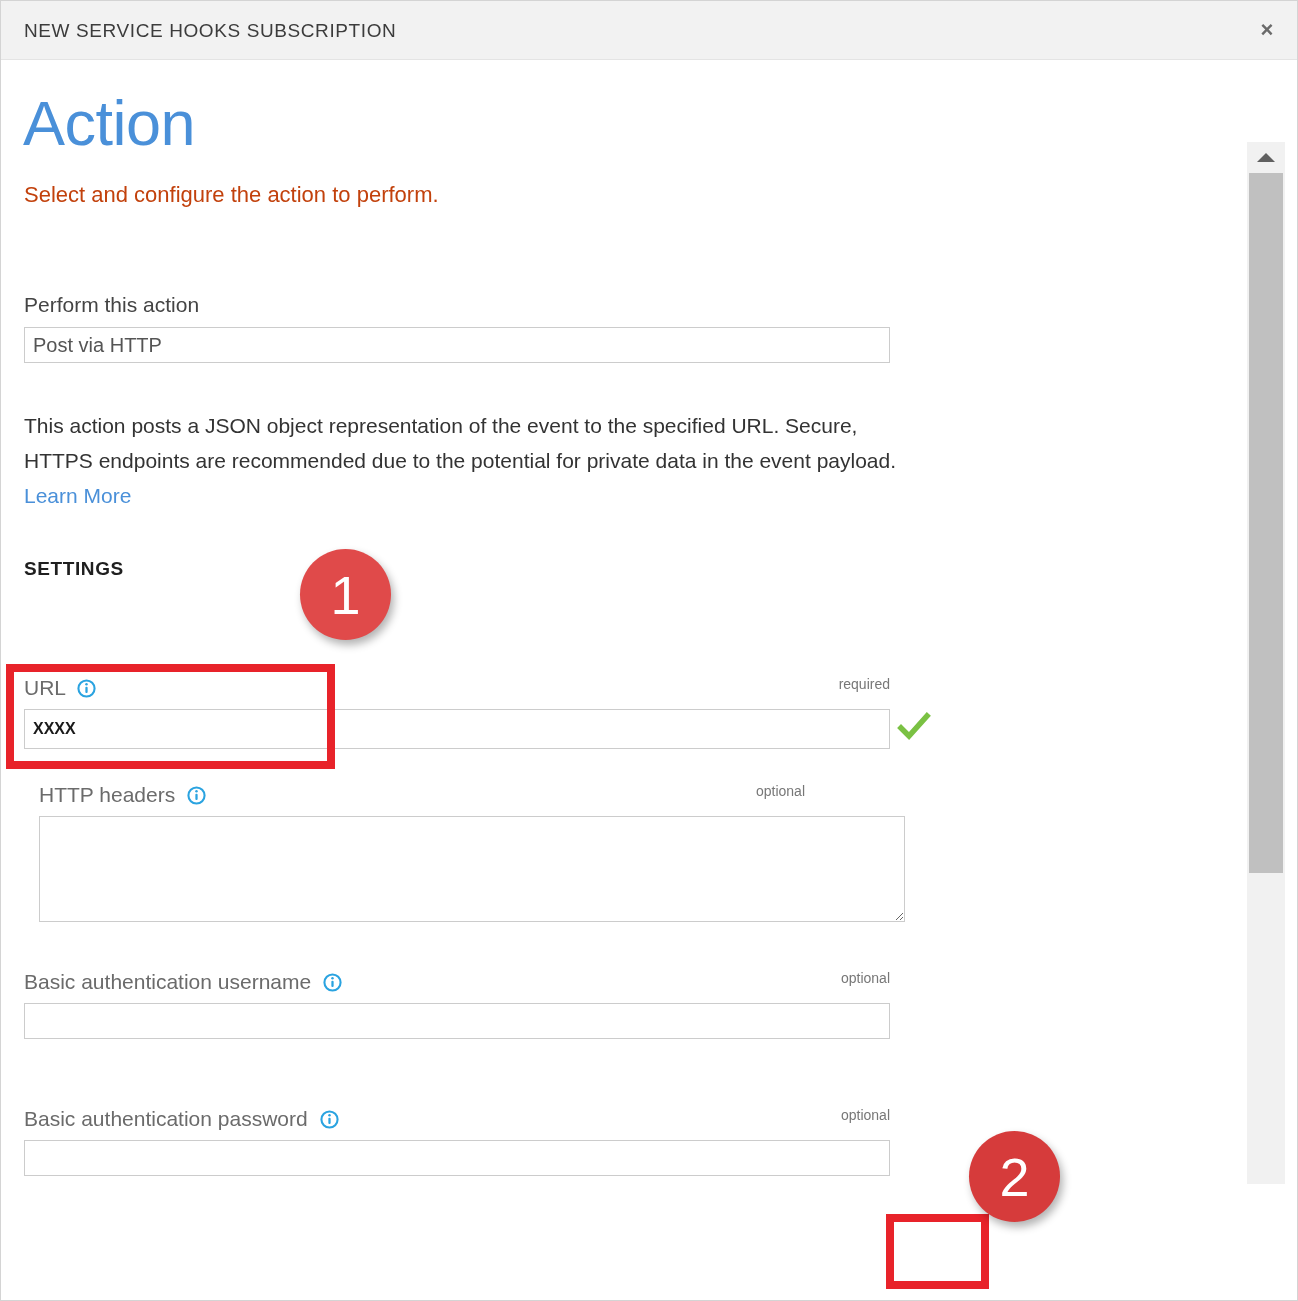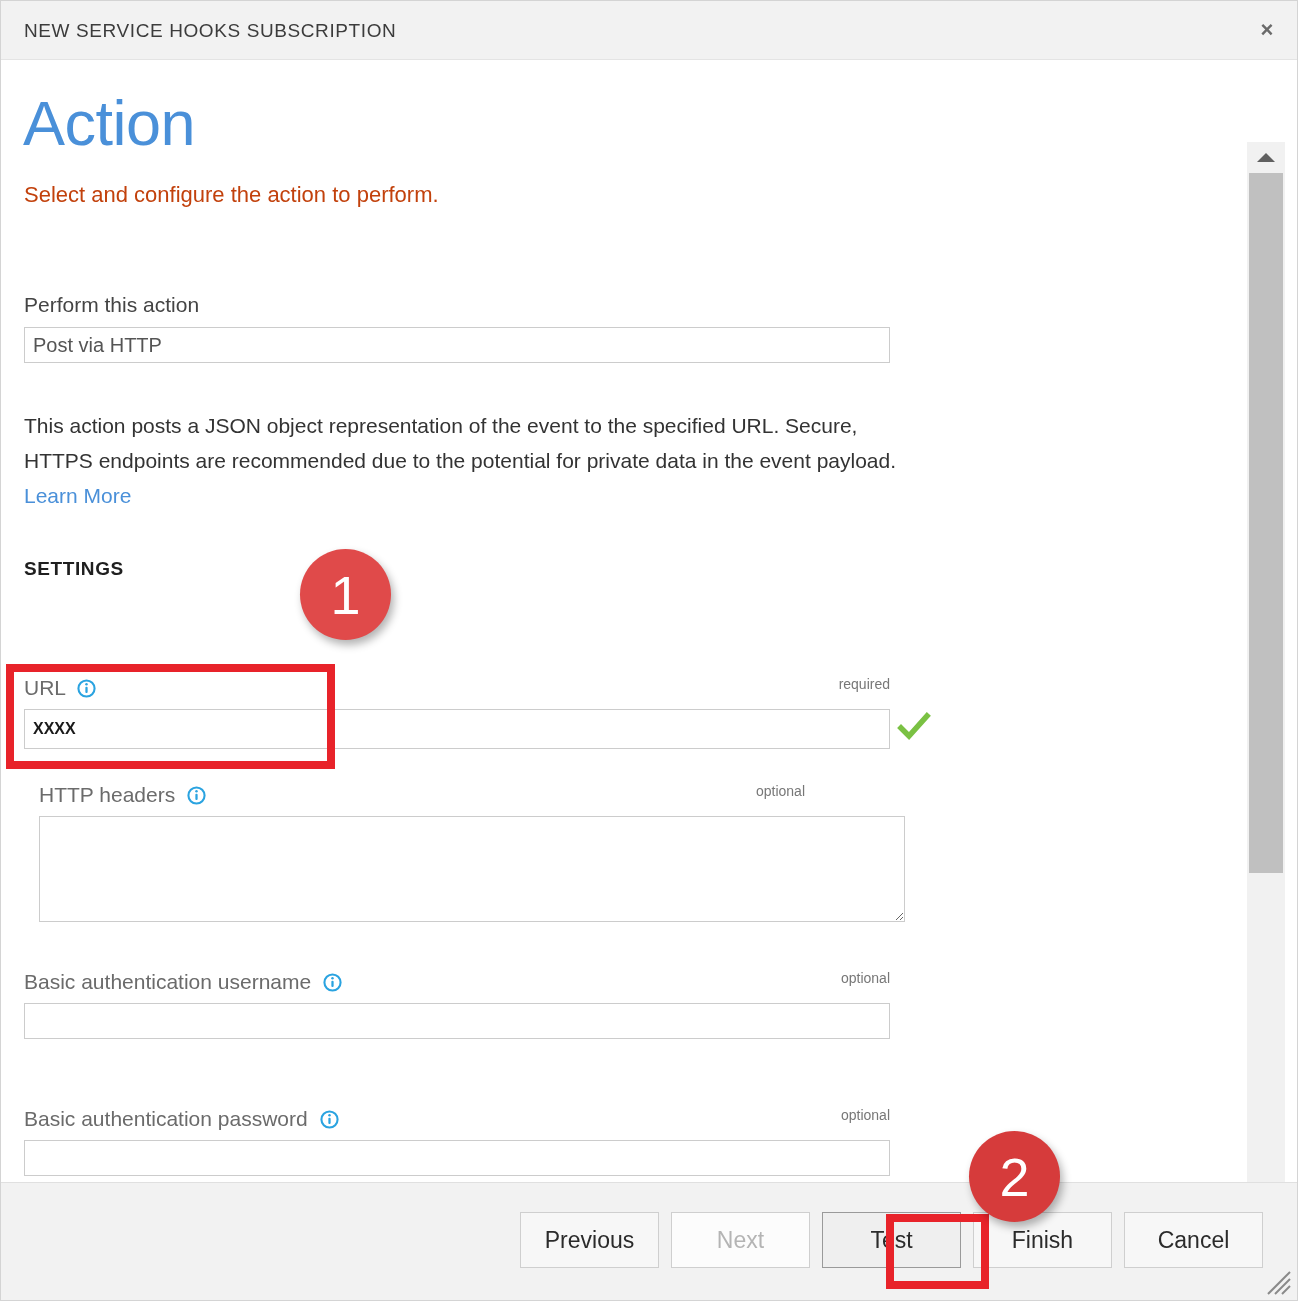--- a/index.html
+++ b/index.html
@@ -423,38 +423,20 @@
 
     <div class="scrollbar">
       <div class="sb-arrow up">
           <i></i>
         </div>
       <div class="sb-thumb"></div>
 
     </div>
   </div>
 
-  <div class="footer">
-    <div class="btn-row">
-      <div class="btn">Previous</div>
-      <div class="btn disabled">Next</div>
-      <div class="btn test">Test</div>
-      <div class="btn">Finish</div>
-      <div class="btn">Cancel</div>
-    </div>
-    <span class="resize-grip">
-      <svg viewBox="0 0 26 26" width="26" height="26">
-        <g stroke="#8a8a8a" stroke-width="2">
-          <line x1="24" y1="2" x2="2" y2="24"></line>
-          <line x1="24" y1="9" x2="9" y2="24"></line>
-          <line x1="24" y1="16" x2="16" y2="24"></line>
-        </g>
-      </svg>
-    </span>
-  </div>
 
   <div class="anno-box" style="left:5px; top:663px; width:329px; height:105px;"></div>
   <div class="anno-box" style="left:885px; top:1213px; width:103px; height:75px;"></div>
 
   <div class="anno-badge b1">1</div>
   <div class="anno-badge b2">2</div>
 
 </div>
 
 </body></html>

